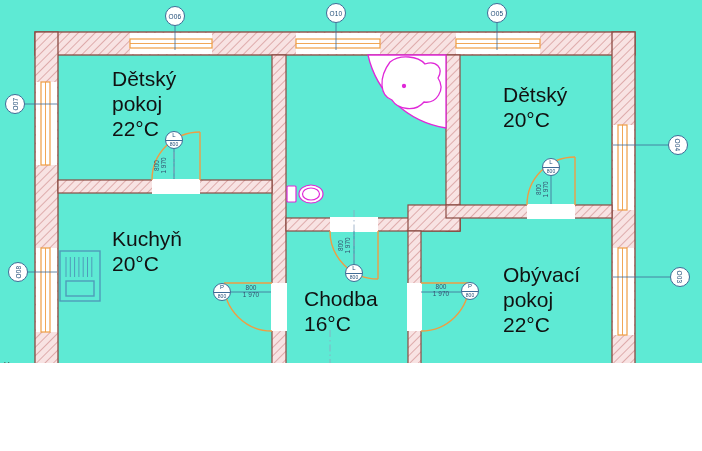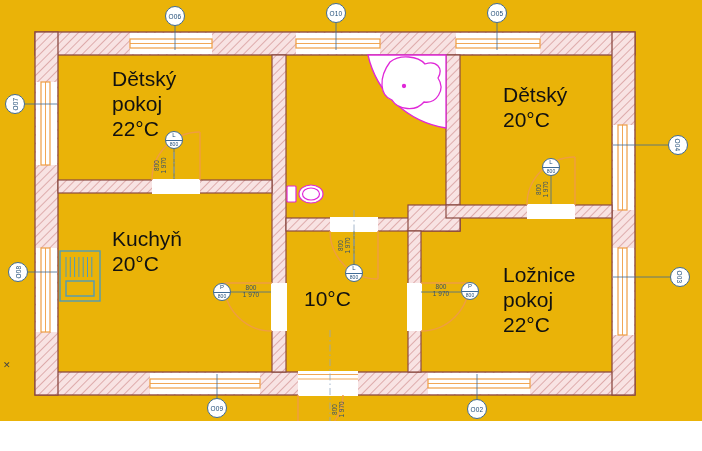--- a/index.html
+++ b/index.html
@@ -1,16 +1,16 @@
 <!DOCTYPE html>
 <html><head>
 <meta charset="utf-8">
 <style>
   html,body{margin:0;padding:0;background:#fff;}
-  #stage{position:relative;width:702px;height:421px;background:#eab308;overflow:hidden;
+  #stage{position:relative;width:702px;height:363px;background:#5eead4;overflow:hidden;
          font-family:"Liberation Sans", sans-serif;}
   #plan-svg{position:absolute;left:0;top:0;}
   .room-label{position:absolute;color:#111;font-size:21px;line-height:1.2;white-space:nowrap;}
   .room-label span{display:block;}
   .wtag{position:absolute;width:20px;height:20px;border:1.2px solid #3f6b96;border-radius:50%;
         background:#fff;color:#1d4a75;font-size:6.5px;display:flex;align-items:center;
         justify-content:center;letter-spacing:.2px;box-sizing:border-box;}
   .rotL{transform:rotate(-90deg);}
   .rotR{transform:rotate(90deg);}
   .door-tag{position:absolute;width:18px;height:18px;border:1px solid #3f6b96;border-radius:50%;
@@ -181,24 +181,25 @@
   </div>
   <div class="room-label" style="left:503px;top:82px;">
     <span>Dětský</span>
     <span>20°C</span>
   </div>
   <div class="room-label" style="left:112px;top:226px;">
     <span>Kuchyň</span>
     <span>20°C</span>
   </div>
   <div class="room-label" style="left:304px;top:286px;">
-    <span>10°C</span>
+    <span>Chodba</span>
+    <span>16°C</span>
   </div>
   <div class="room-label" style="left:503px;top:262px;">
-    <span>Ložnice</span>
+    <span>Obývací</span>
     <span>pokoj</span>
     <span>22°C</span>
   </div>
 
   <div class="wtag" style="left:165px;top:6px;">O06</div>
   <div class="wtag" style="left:326px;top:3px;">O10</div>
   <div class="wtag" style="left:487px;top:3px;">O05</div>
   <div class="wtag rotL" style="left:5px;top:94px;">O07</div>
   <div class="wtag rotL" style="left:8px;top:262px;">O08</div>
   <div class="wtag rotR" style="left:668px;top:135px;">O04</div>

